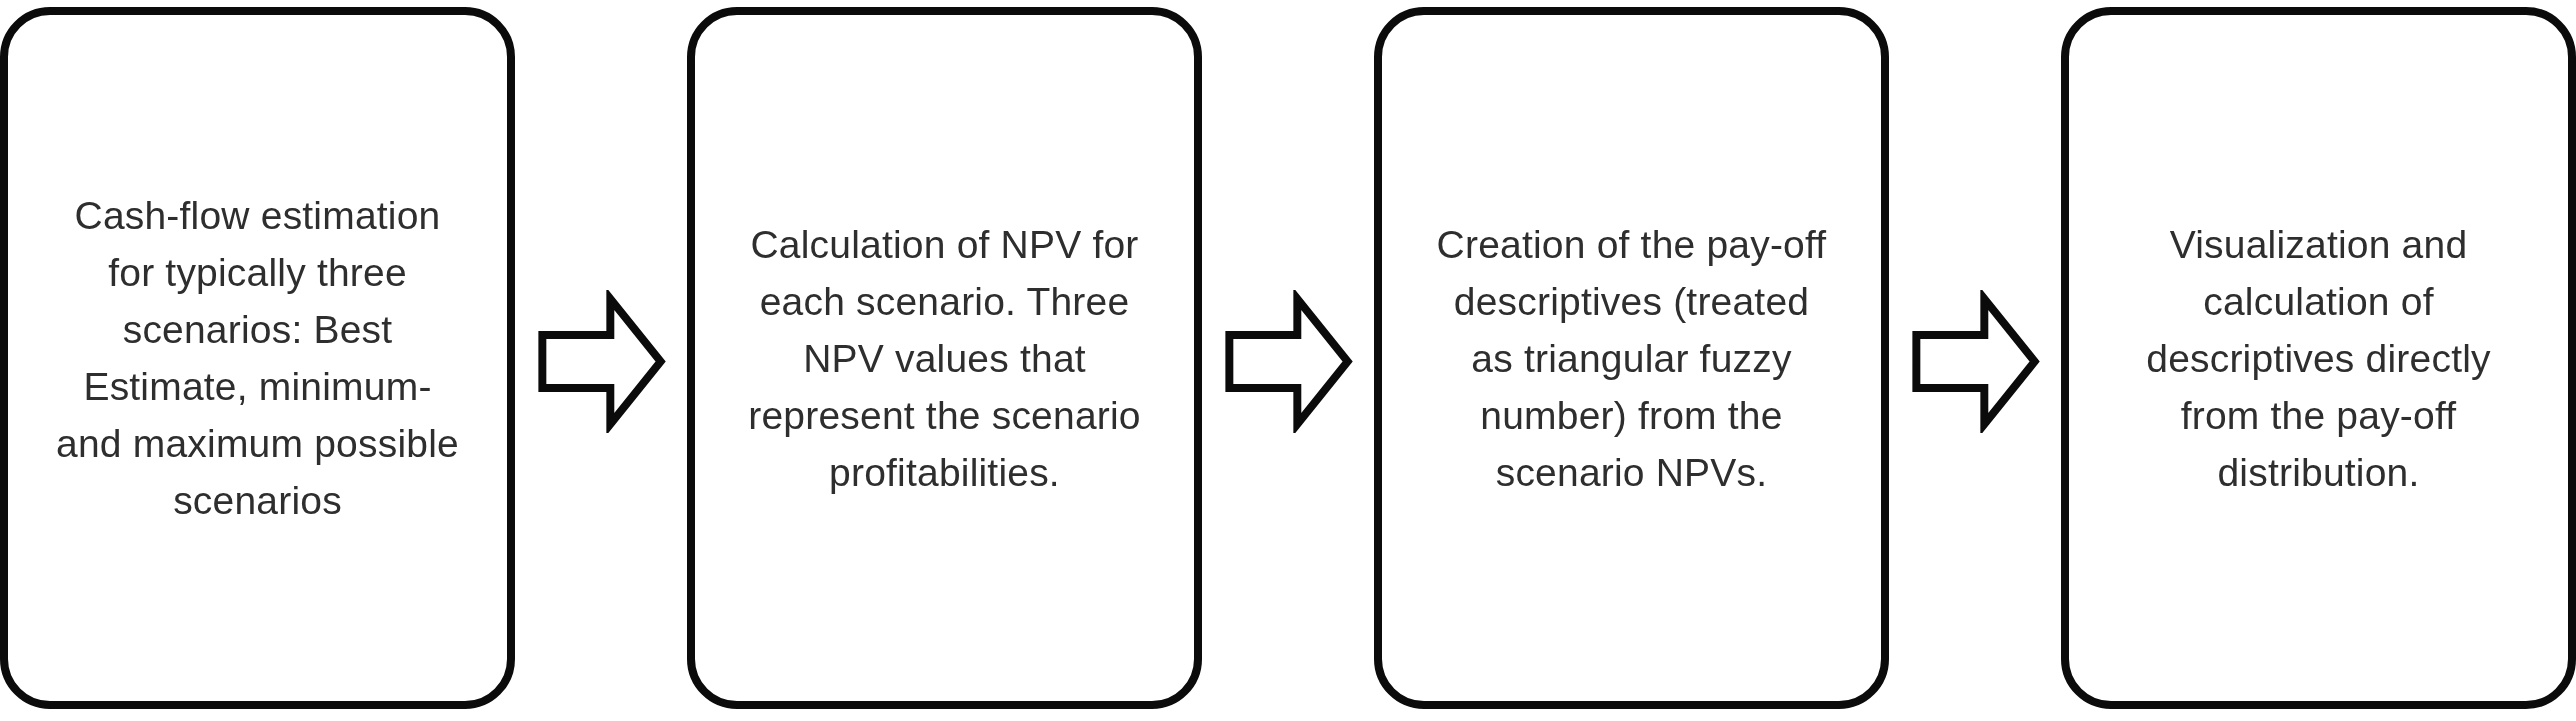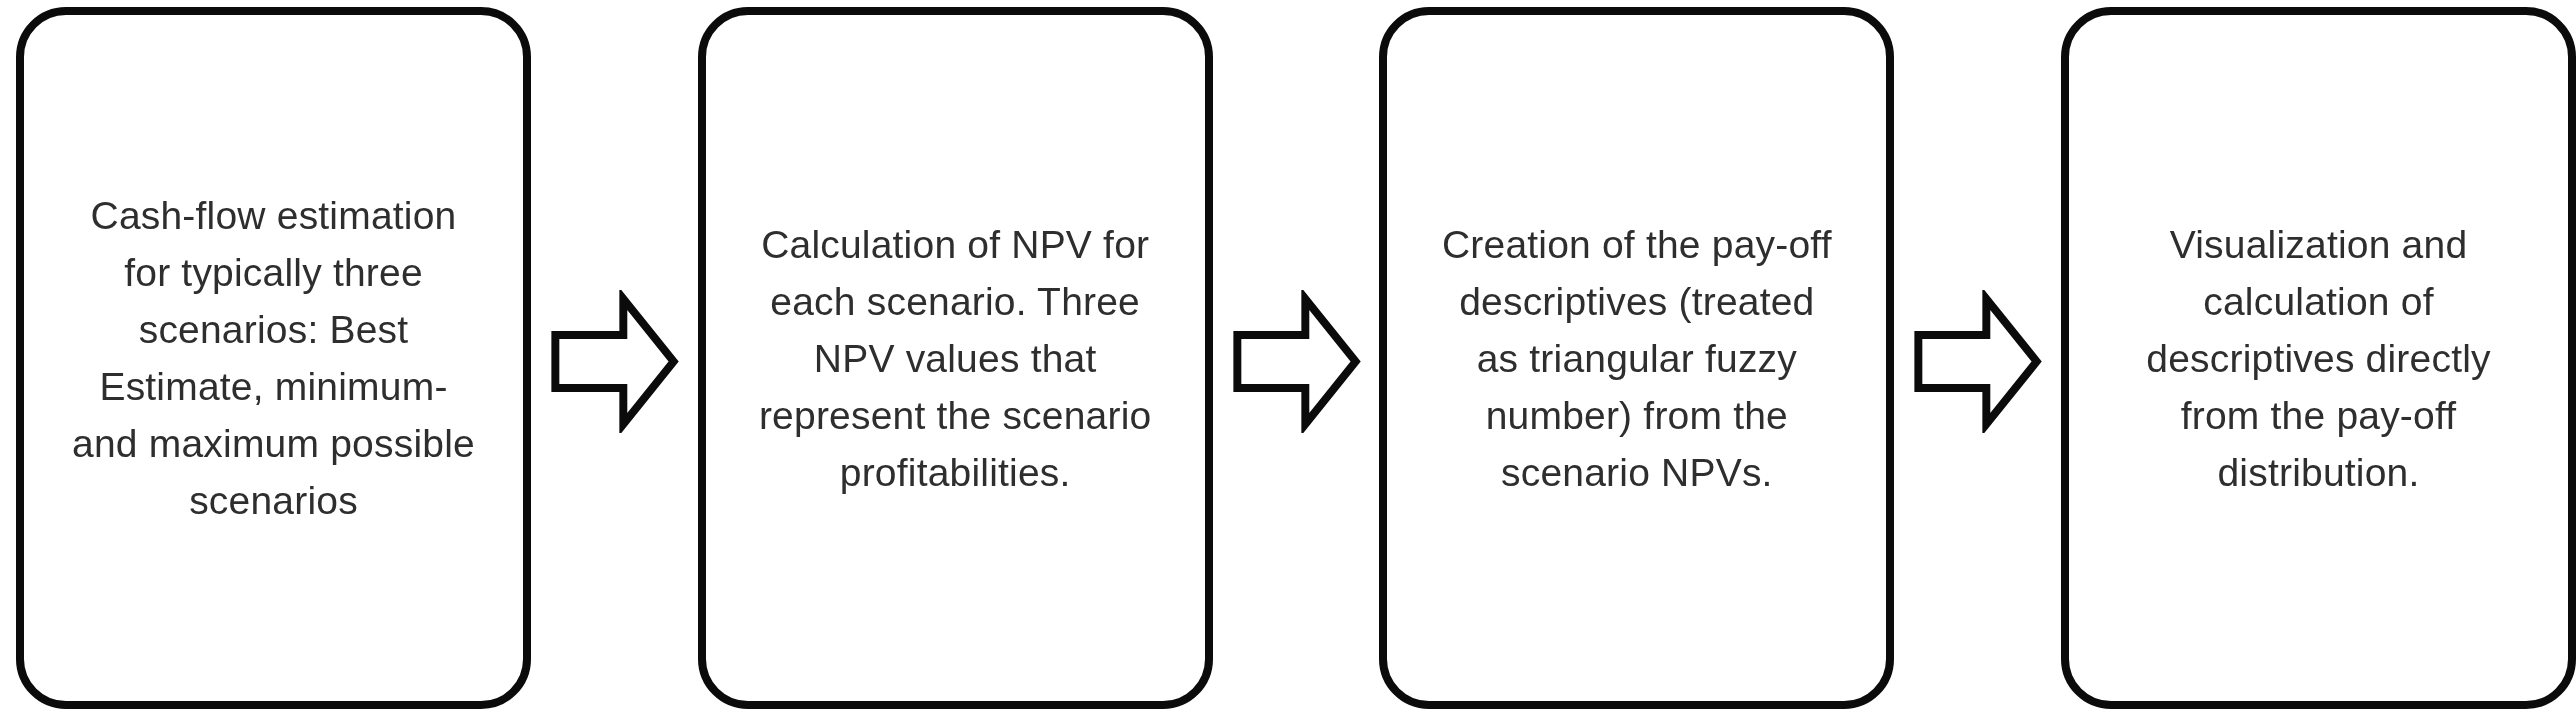--- a/index.html
+++ b/index.html
@@ -33,21 +33,21 @@
     height: 702px;
     margin-top: 7px;
     background: #ffffff;
     border: 8px solid #0b0b0b;
     border-radius: 50px;
     display: flex;
     align-items: center;
     justify-content: center;
     flex: 0 0 auto;
   }
-  .step-box:first-child { margin-left: 16px; }
+  .step-box:first-child { margin-left: 0; }
   .step-text {
     display: block;
     width: 407px;
     text-align: center;
     font-size: 39px;
     line-height: 57px;
     color: #2e2e2e;
     letter-spacing: 0.2px;
     white-space: pre-line;
     font-weight: 400;

